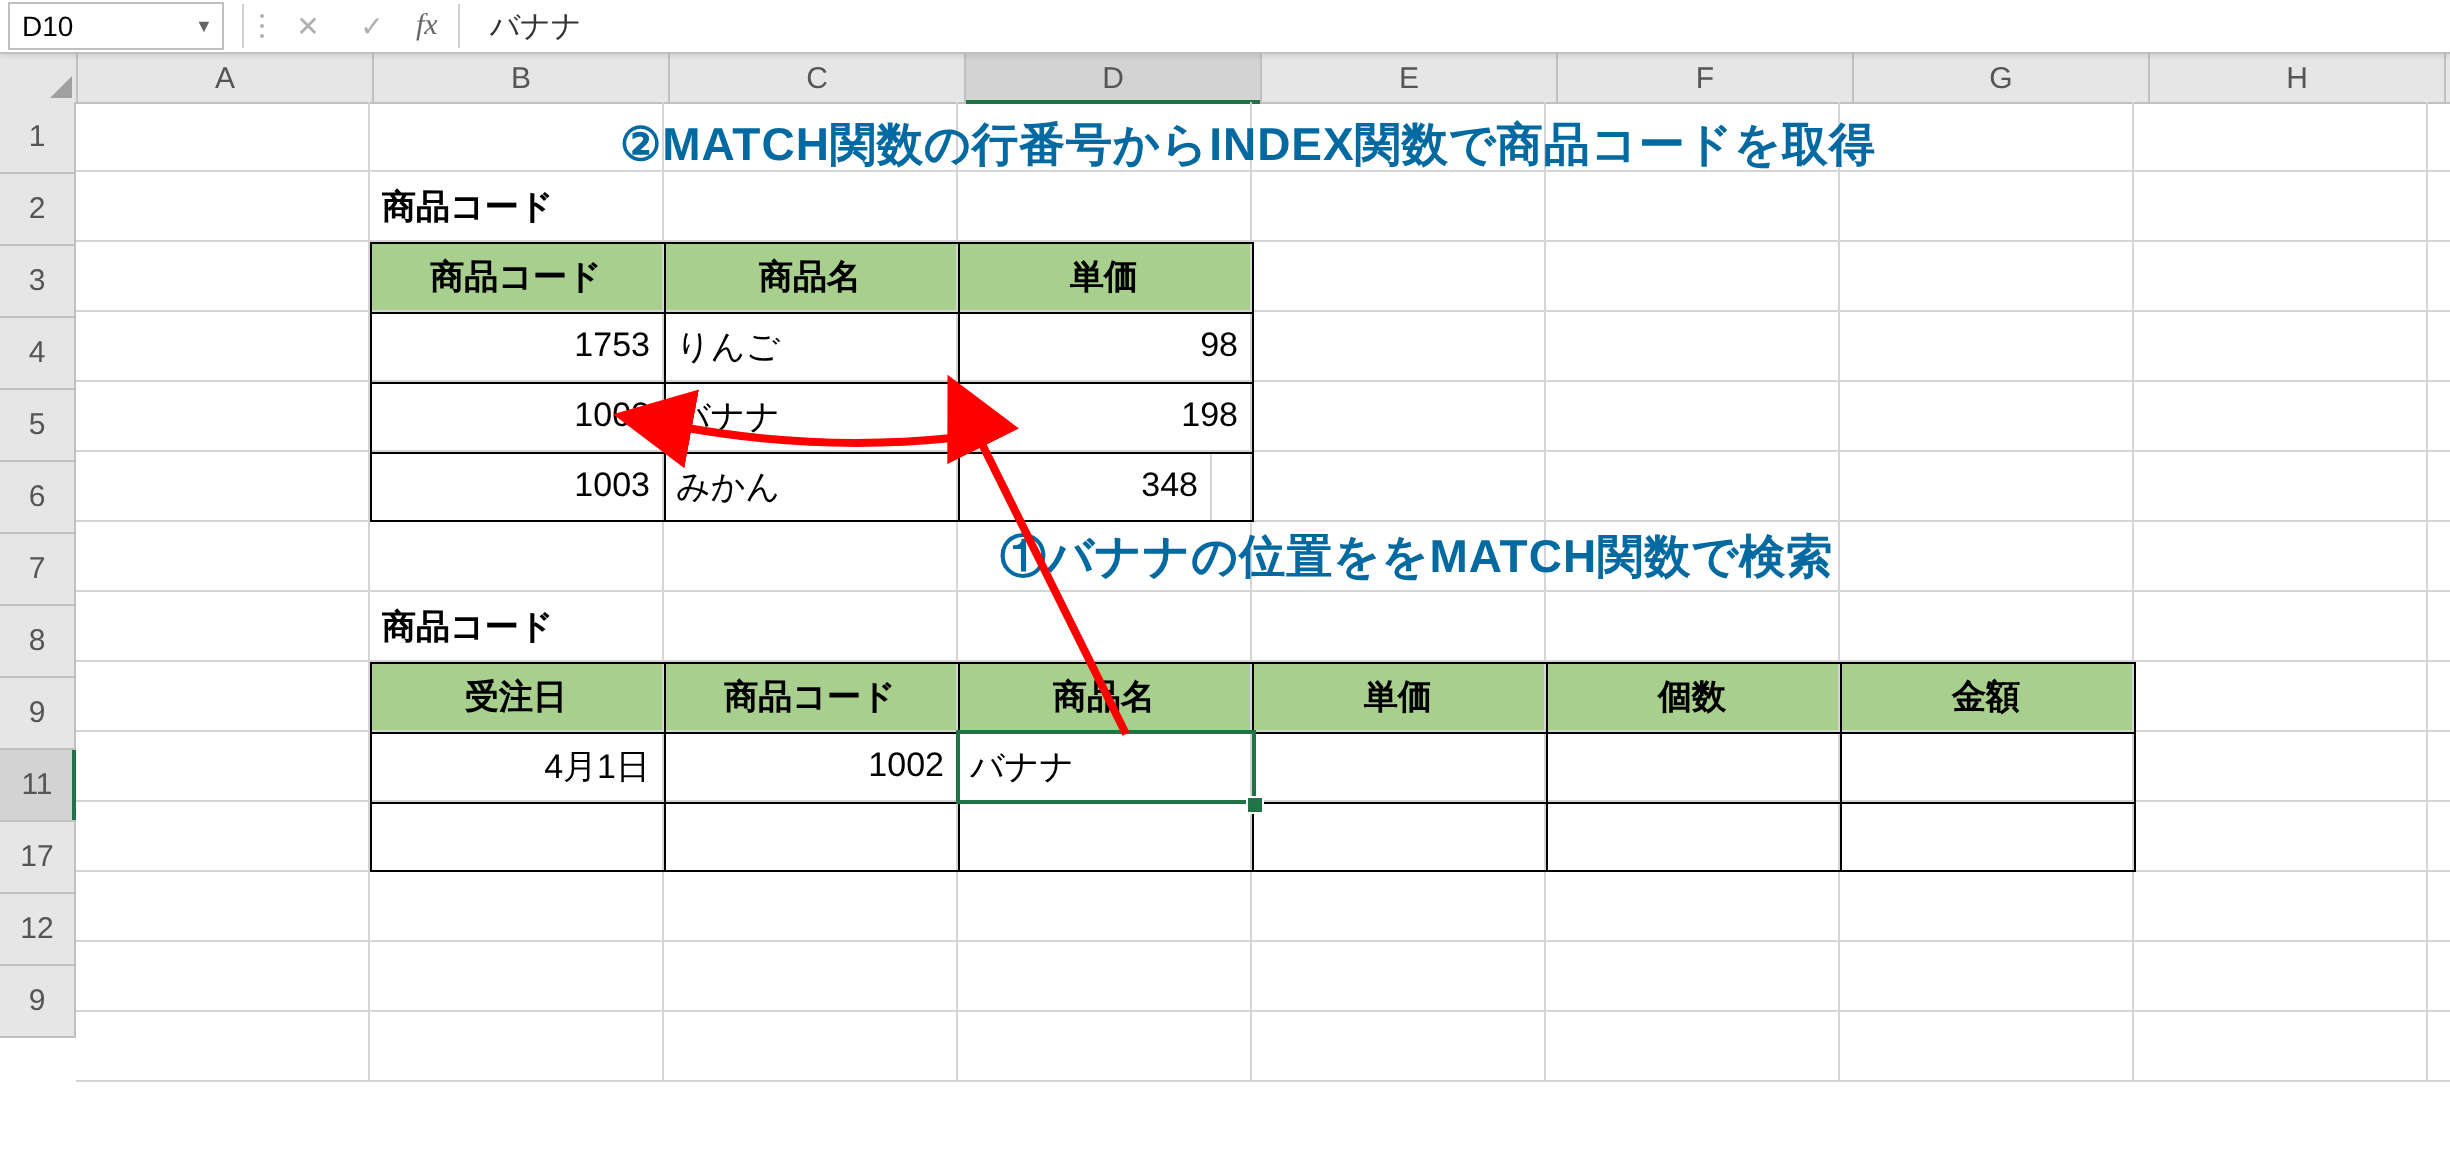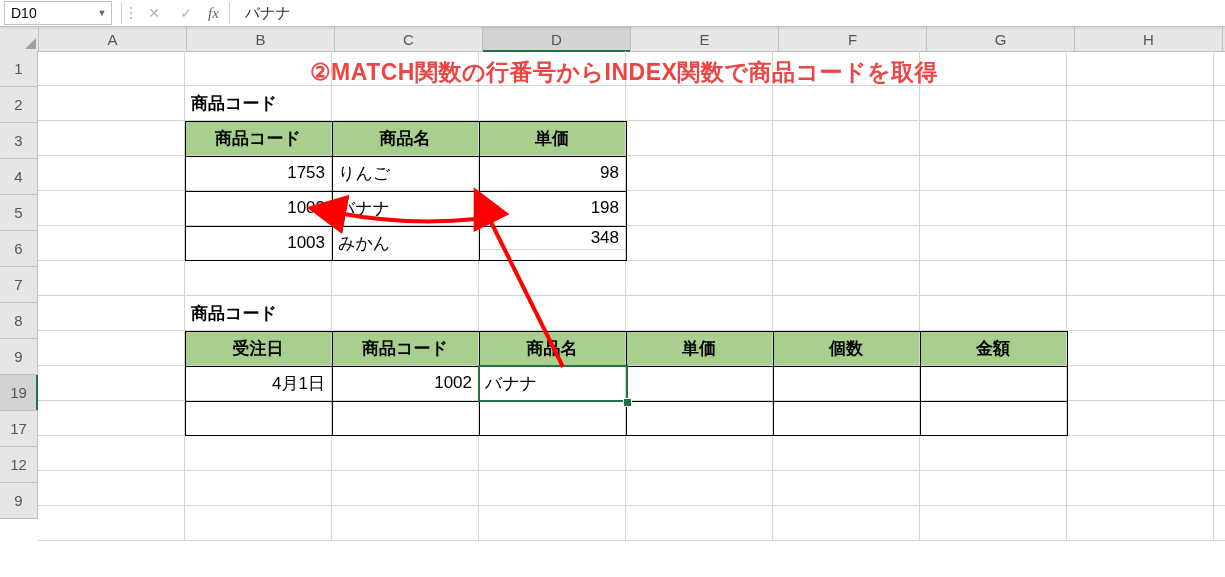--- a/index.html
+++ b/index.html
@@ -245,21 +245,21 @@
     position: absolute;
     width: 7px;
     height: 7px;
     background: #217346;
     border: 1px solid #fff;
   }
 
   
   .annot {
     position: absolute;
-    color: #ef4444;
+    color: #0369a1;
     font-size: 23px;
     font-weight: bold;
     pointer-events: none;
     letter-spacing: 0.5px;
   }
   .arrow-svg {
     position: absolute;
     pointer-events: none;
   }
 
@@ -303,21 +303,21 @@
   <div class="row-headers">
     <div class="row-h">1</div>
     <div class="row-h">2</div>
     <div class="row-h">3</div>
     <div class="row-h">4</div>
     <div class="row-h">5</div>
     <div class="row-h">6</div>
     <div class="row-h">7</div>
     <div class="row-h">8</div>
     <div class="row-h">9</div>
-    <div class="row-h sel-row">19</div>
+    <div class="row-h sel-row">11</div>
     <div class="row-h">17</div>
     <div class="row-h">12</div>
     <div class="row-h">9</div>
   </div>
 
   <div class="cells" id="cells-area">
       <div class="cell" style="left: 0px; top: 0px; width: 147px; height: 35px;"></div>
       <div class="cell" style="left: 147px; top: 0px; width: 147px; height: 35px;"></div>
       <div class="cell" style="left: 294px; top: 0px; width: 147px; height: 35px;"></div>
       <div class="cell" style="left: 441px; top: 0px; width: 147px; height: 35px;"></div>
@@ -456,21 +456,21 @@
     <div class="cell right" style="left:147px;top:105px;width:147px;height:35px">1753</div>
     <div class="cell" style="left:294px;top:105px;width:147px;height:35px">りんご</div>
     <div class="cell right" style="left:441px;top:105px;width:147px;height:35px">98</div>
 
     <div class="cell right" style="left:147px;top:140px;width:147px;height:35px">1002</div>
     <div class="cell" style="left:294px;top:140px;width:147px;height:35px">バナナ</div>
     <div class="cell right" style="left:441px;top:140px;width:147px;height:35px">198</div>
 
     <div class="cell right" style="left:147px;top:175px;width:147px;height:35px">1003</div>
     <div class="cell" style="left:294px;top:175px;width:147px;height:35px">みかん</div>
-    <div class="cell right" style="left:441px;top:175px;width:147px;height:24px">348</div>
+    <div class="cell right" style="left:421px;top:175px;width:147px;height:35px">348</div>
 
     <div class="tbl-border" style="left:147px;top:70px;width:442px;height:140px"></div>
     <div class="tbl-inner-h" style="left:147px;top:105px;width:441px"></div>
     <div class="tbl-inner-h" style="left:147px;top:140px;width:441px"></div>
     <div class="tbl-inner-h" style="left:147px;top:175px;width:441px"></div>
     <div class="tbl-inner-v" style="left:294px;top:70px;height:140px"></div>
     <div class="tbl-inner-v" style="left:441px;top:70px;height:140px"></div>
   </div>
 
   <div class="cells" style="pointer-events:none">
@@ -507,20 +507,21 @@
     <div class="tbl-inner-v" style="left:735px;top:280px;height:105px"></div>
     <div class="tbl-inner-v" style="left:882px;top:280px;height:105px"></div>
   </div>
 
   <div class="cells" style="pointer-events:none">
     <div class="active-cell" style="left:440px;top:314px;width:150px;height:37px"></div>
     <div class="fill-handle" style="left:585px;top:347px"></div>
   </div>
 
   <div class="annot" style="left:310px;top:30px">②MATCH関数の行番号からINDEX関数で商品コードを取得</div>
+  <div class="annot" style="left:500px;top:236px">①バナナの位置ををMATCH関数で検索</div>
 
   <svg class="arrow-svg" style="left:38px;top:24px" width="700" height="360">
     <defs>
       <marker id="ah" markerWidth="12" markerHeight="12" refX="2" refY="5" orient="auto">
         <path d="M0,0 L0,10 L10,5 z" fill="#ff0000"></path>
       </marker>
     </defs>
 
     <path d="M438,168 Q370,175 300,162" stroke="#ff0000" stroke-width="4" fill="none" marker-end="url(#ah)"></path>
 

